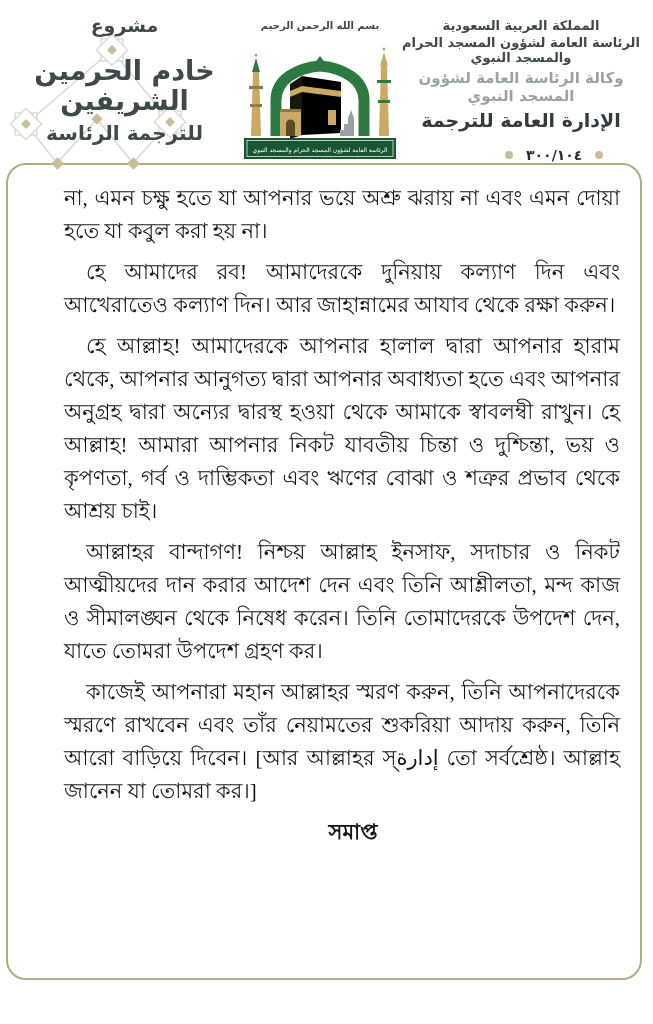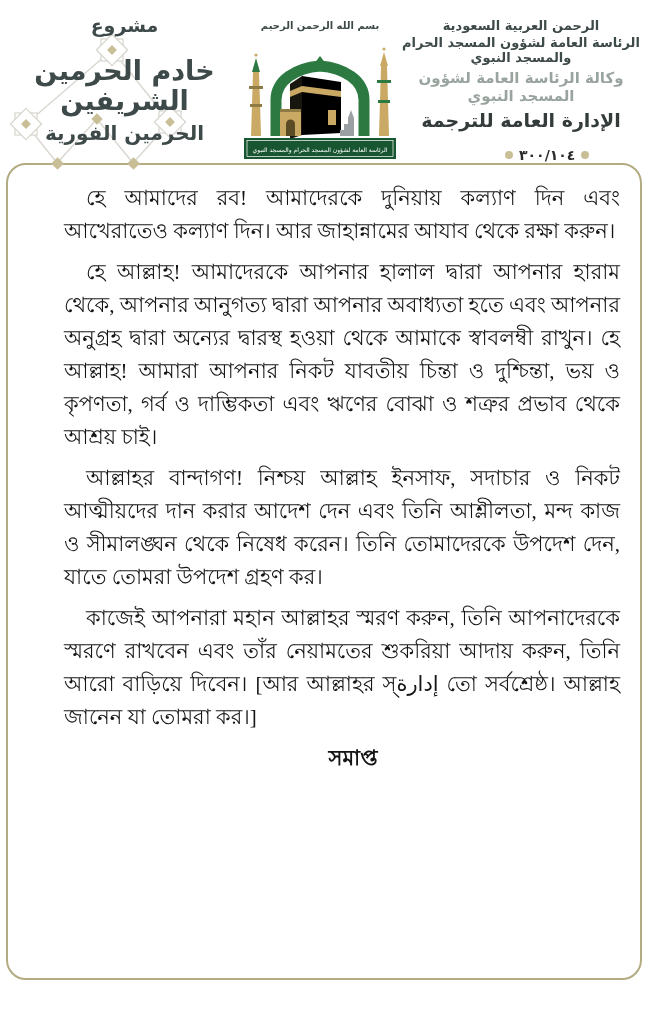--- a/index.html
+++ b/index.html
@@ -33,21 +33,21 @@
   .hdr-right .r-solid-sm{font-size:13px;font-weight:600;margin:2px 0;}
   .hdr-right .r-outline{font-size:15px;font-weight:700;color:#9aa49f;margin:4px 0;}
   .hdr-right .r-solid-lg{font-size:19px;font-weight:700;color:#333c3b;margin:4px 0;}
   
   .frame{
     position:absolute;left:6px;top:163px;width:632px;height:813px;
     border:2px solid #b3ab82;border-radius:20px;background:#fff;
   }
   .ref-plate{
     position:absolute;left:502px;top:147px;z-index:3;
-    display:flex;align-items:center;gap:6px;background:#ffffff;padding:0 3px;
+    display:flex;align-items:center;gap:13px;background:#ffffff;padding:0 3px;
     font-family:"DejaVu Sans",sans-serif;font-size:14px;font-weight:700;color:#2b2b2b;
   }
   .dot{width:8px;height:8px;border-radius:50%;background:#c9bf97;display:inline-block;}
   .diamond{
     position:absolute;width:9px;height:9px;background:#c9bf97;
     transform:rotate(45deg);z-index:3;
   }
   .diamond.d1{left:53px;top:159px;}
   .diamond.d2{left:129px;top:159px;}
   
@@ -93,21 +93,21 @@
       </g>
       <g fill="#c9bf97">
         <rect x="-3.5" y="-3.5" width="7" height="7" transform="translate(100,38) rotate(45)"></rect>
         <rect x="-3.5" y="-3.5" width="7" height="7" transform="translate(14,112) rotate(45)"></rect>
         <rect x="-3.5" y="-3.5" width="7" height="7" transform="translate(158,110) rotate(45)"></rect>
         <rect x="-4" y="-4" width="8" height="8" transform="translate(85,107) rotate(45)"></rect>
       </g>
     </svg>
     <div class="l1">مشروع</div>
     <div class="l2">خادم الحرمين الشريفين</div>
-    <div class="l3">الحرمين الفورية</div>
+    <div class="l3">للترجمة الرئاسة</div>
   </div>
 
   <div class="hdr-logo">
     <div class="bismillah">بسم الله الرحمن الرحيم</div>
     <svg width="160" height="124" viewBox="0 0 160 124">
 
       <g>
         <polygon points="11,98 13,34 19,34 21,98" fill="#c9a963"></polygon>
         <rect x="9" y="48" width="14" height="3" fill="#8f7b44"></rect>
         <rect x="10" y="66" width="12" height="3" fill="#8f7b44"></rect>
@@ -146,35 +146,36 @@
 
       <g>
         <rect x="4" y="100" width="152" height="21" fill="#175631"></rect>
         <rect x="7" y="102.5" width="146" height="16" fill="none" stroke="#ffffff" stroke-width="0.7"></rect>
         <text x="80" y="113.5" text-anchor="middle" font-size="6" fill="#ffffff">الرئاسة العامة لشؤون المسجد الحرام والمسجد النبوي</text>
       </g>
     </svg>
   </div>
 
   <div class="hdr-right" dir="rtl">
-    <div class="r-solid-sm">الرحمن العربية السعودية</div>
+    <div class="r-solid-sm">المملكة العربية السعودية</div>
     <div class="r-solid-sm">الرئاسة العامة لشؤون المسجد الحرام والمسجد النبوي</div>
     <div class="r-outline">وكالة الرئاسة العامة لشؤون المسجد النبوي</div>
     <div class="r-solid-lg">الإدارة العامة للترجمة</div>
   </div>
 </header>
 
 <div class="frame"></div>
 <div class="ref-plate">
   <span class="dot"></span>
   <span>٣٠٠/١٠٤</span>
   <span class="dot"></span>
 </div>
 <div class="diamond d1"></div>
 <div class="diamond d2"></div>
 
 <main class="letter-body">
+  <p class="no-indent">না, এমন চক্ষু হতে যা আপনার ভয়ে অশ্রু ঝরায় না এবং এমন দোয়া হতে যা কবুল করা হয় না।</p>
   <p>হে আমাদের রব! আমাদেরকে দুনিয়ায় কল্যাণ দিন এবং আখেরাতেও কল্যাণ দিন। আর জাহান্নামের আযাব থেকে রক্ষা করুন।</p>
   <p>হে আল্লাহ! আমাদেরকে আপনার হালাল দ্বারা আপনার হারাম থেকে, আপনার আনুগত্য দ্বারা আপনার অবাধ্যতা হতে এবং আপনার অনুগ্রহ দ্বারা অন্যের দ্বারস্থ হওয়া থেকে আমাকে স্বাবলম্বী রাখুন। হে আল্লাহ! আমারা আপনার নিকট যাবতীয় চিন্তা ও দুশ্চিন্তা, ভয় ও কৃপণতা, গর্ব ও দাম্ভিকতা এবং ঋণের বোঝা ও শত্রুর প্রভাব থেকে আশ্রয় চাই।</p>
   <p>আল্লাহর বান্দাগণ! নিশ্চয় আল্লাহ ইনসাফ, সদাচার ও নিকট আত্মীয়দের দান করার আদেশ দেন এবং তিনি আশ্লীলতা, মন্দ কাজ ও সীমালঙ্ঘন থেকে নিষেধ করেন। তিনি তোমাদেরকে উপদেশ দেন, যাতে তোমরা উপদেশ গ্রহণ কর।</p>
   <p>কাজেই আপনারা মহান আল্লাহর স্মরণ করুন, তিনি আপনাদেরকে স্মরণে রাখবেন এবং তাঁর নেয়ামতের শুকরিয়া আদায় করুন, তিনি আরো বাড়িয়ে দিবেন। [আর আল্লাহর স্إدارة তো সর্বশ্রেষ্ঠ। আল্লাহ জানেন যা তোমরা কর।]</p>
   <p class="end-mark">সমাপ্ত</p>
 </main>
 
 </body></html>

